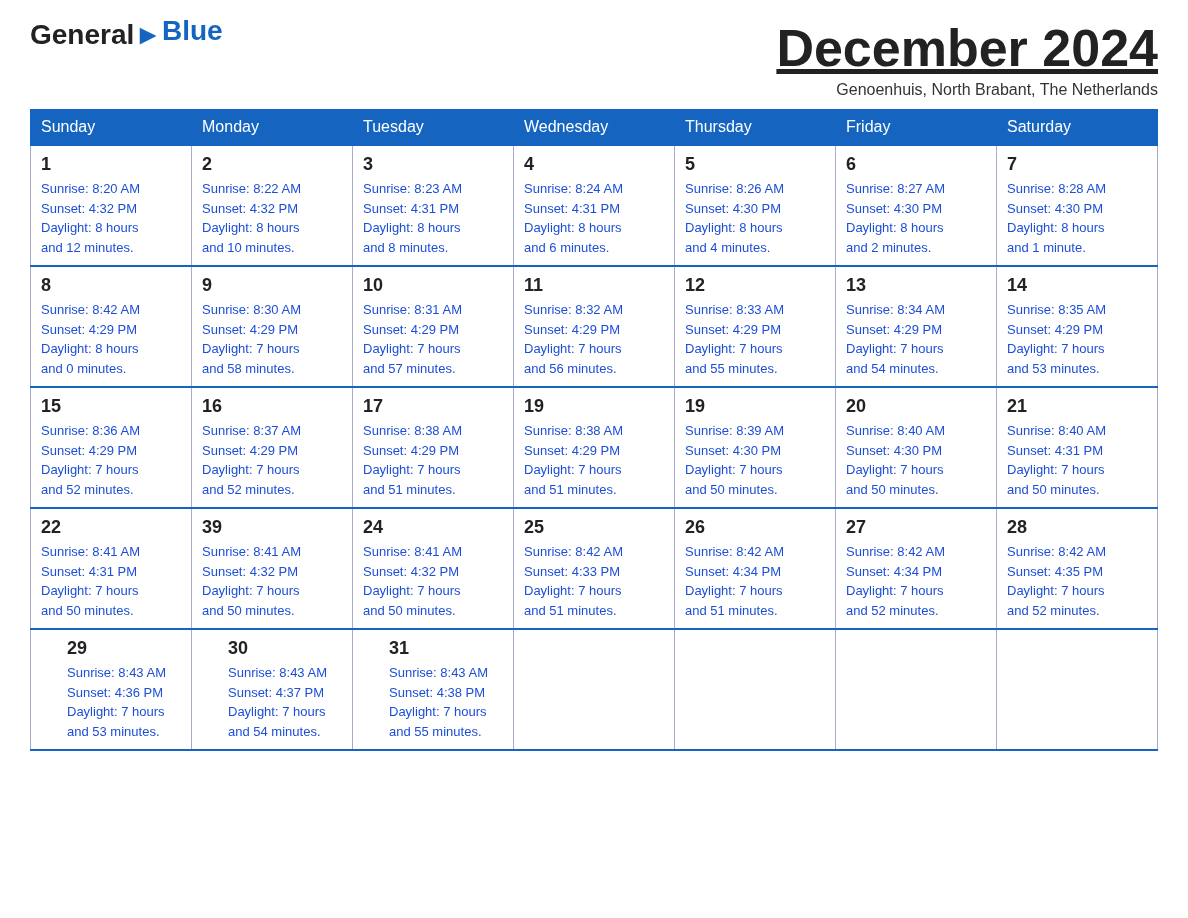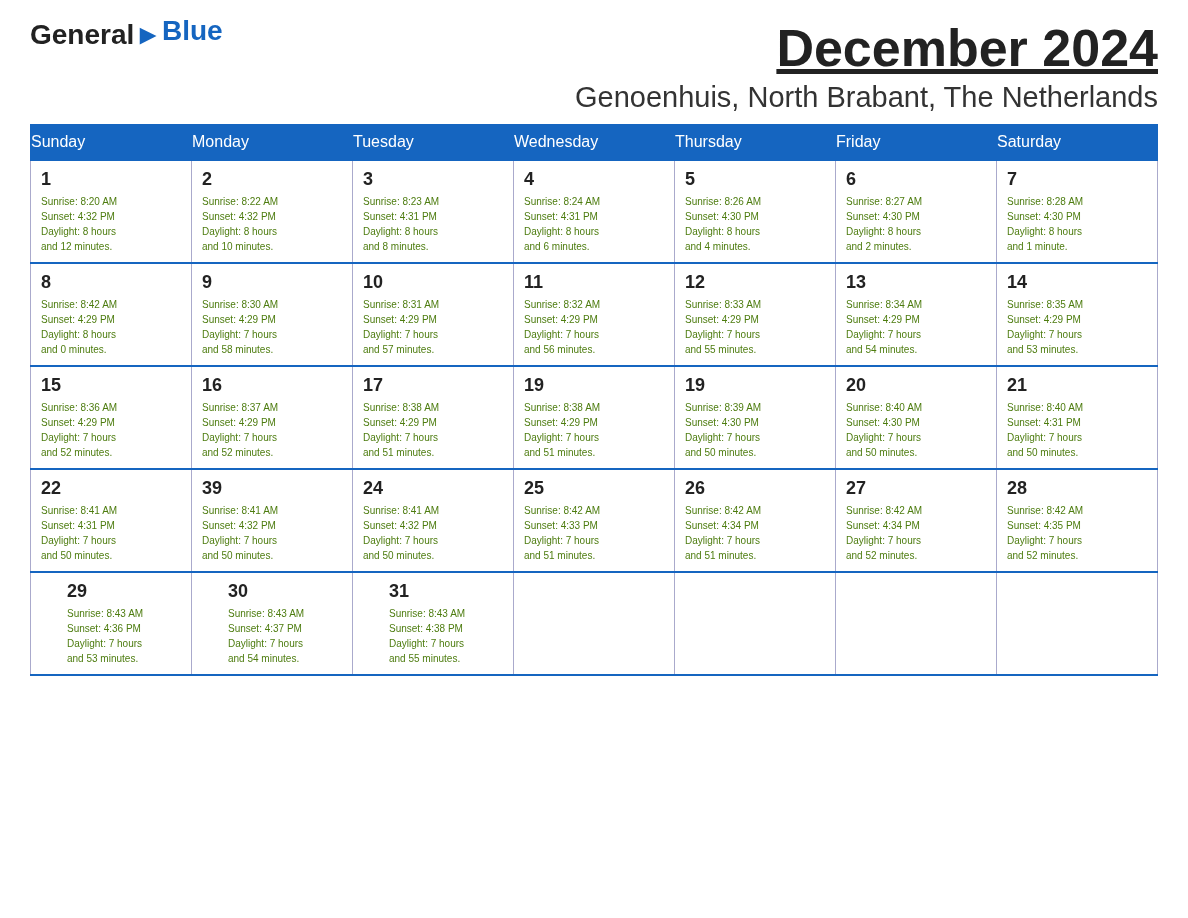--- a/index.html
+++ b/index.html
@@ -41,36 +41,36 @@
       text-align: right;
     }
     .month-title {
       font-size: 52px;
       font-weight: bold;
       color: #222;
       line-height: 1.1;
       text-decoration: underline;
     }
     .subtitle {
-      font-size: 29px;
+      font-size: 16px;
       color: #333;
       margin-top: 4px;
       margin-left: 28px;
     }
     .calendar {
       width: 100%;
       border-collapse: collapse;
       margin-top: 10px;
     }
     .calendar th {
       background: #1565C0;
       color: #fff;
       font-size: 16px;
       font-weight: normal;
-      padding: 8px 0;
+      padding: 8px 10px;
       text-align: left;
       border: 1px solid #1565C0;
     }
     .calendar td {
       vertical-align: top;
       padding: 8px 10px;
       border: 1px solid #aac;
       border-top: 2px solid #1565C0;
       font-size: 13px;
       color: #333;
@@ -78,23 +78,23 @@
       min-height: 100px;
     }
     .day-number {
       font-size: 18px;
       font-weight: bold;
       color: #222;
       display: block;
       margin-bottom: 4px;
     }
     .day-info {
-      font-size: 10px;
+      font-size: 13px;
       line-height: 1.5;
-      color: #4d7c0f;
+      color: #1d4ed8;
     }
     .calendar tr td {
       border-bottom: 1px solid #ccc;
     }
     .calendar tbody tr:last-child td {
       border-bottom: 2px solid #1565C0;
       padding-left: 36px;
     }
     .empty-cell {
       background: #fff;

